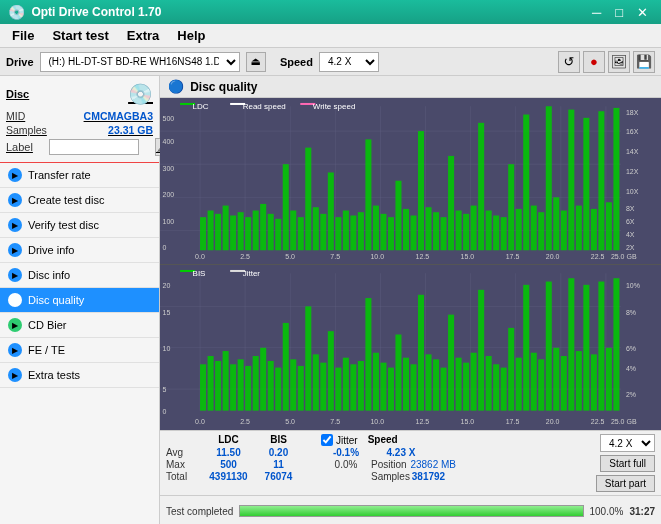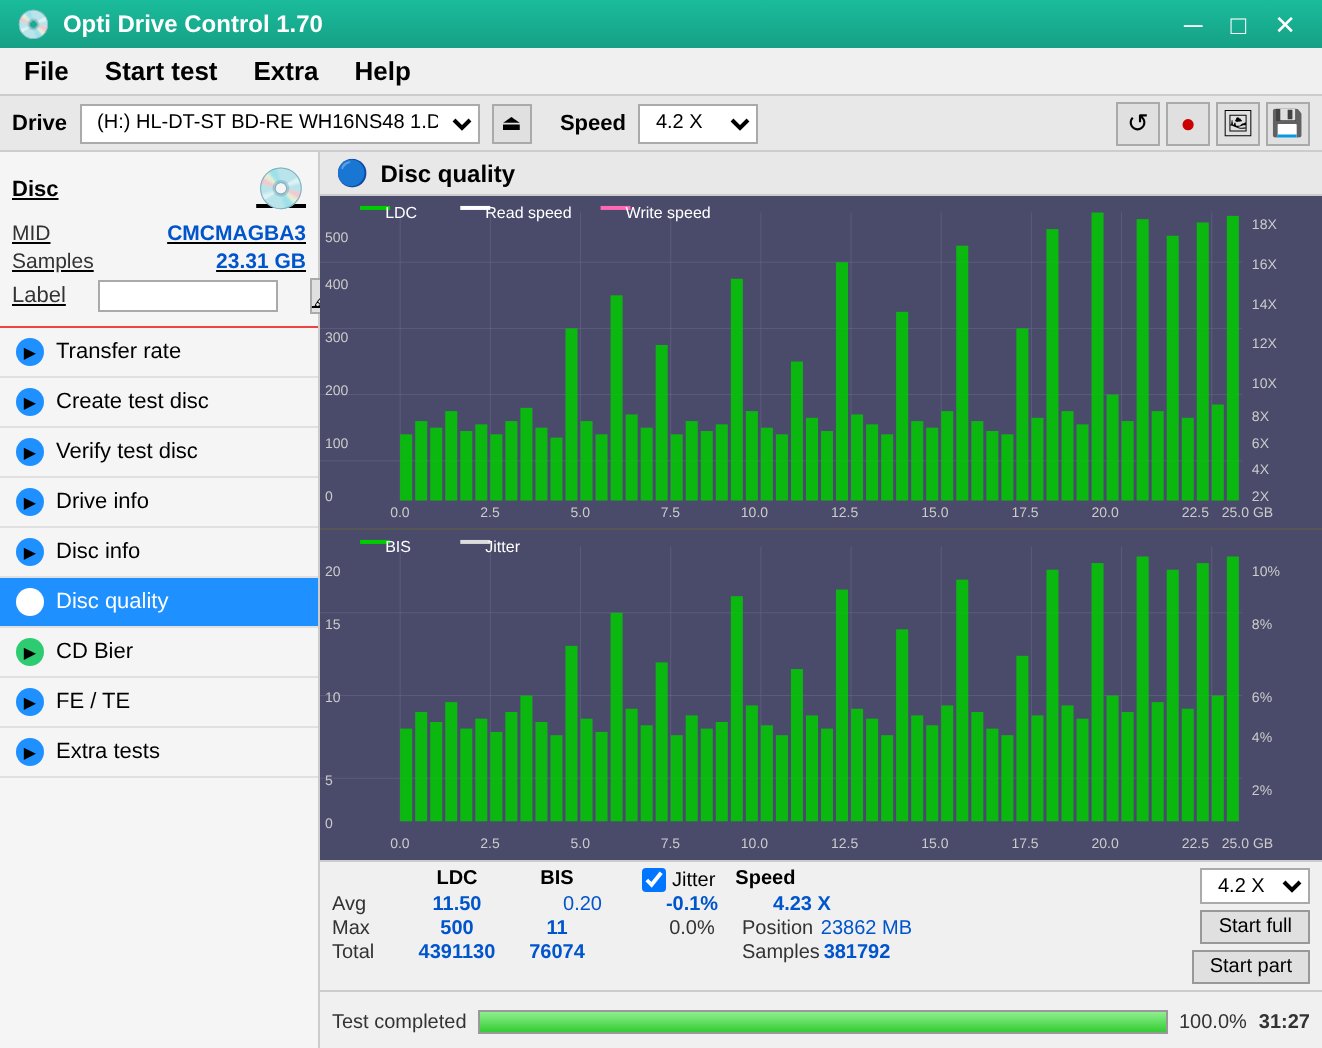--- a/index.html
+++ b/index.html
@@ -444,21 +444,21 @@
             <span style="width:20px;"></span>
             <div class="jitter-area">
               <input type="checkbox" class="jitter-check" checked="" style="">
               <span>Jitter</span>
             </div>
             <span style="width:30px; margin-left:10px; font-weight:bold; font-size:10px;">Speed</span>
           </div>
           <div style="display:flex; align-items:center; margin-bottom:1px;">
             <span style="width:35px; font-size:10px; color:#333;">Avg</span>
             <span style="width:55px; text-align:center; color:#0055cc; font-weight:bold; font-size:10px;">11.50</span>
-            <span style="width:45px; text-align:right; color:#0055cc; font-weight:normal; font-size:10px;">0.20</span>
+            <span style="width:45px; text-align:center; color:#0055cc; font-weight:bold; font-size:10px;">0.20</span>
             <span style="width:20px;"></span>
             <span style="width:50px; text-align:center; color:#0055cc; font-weight:bold; font-size:10px;">-0.1%</span>
             <span style="width:60px; text-align:center; color:#0055cc; font-weight:bold; font-size:10px;">4.23 X</span>
           </div>
           <div style="display:flex; align-items:center; margin-bottom:1px;">
             <span style="width:35px; font-size:10px; color:#333;">Max</span>
             <span style="width:55px; text-align:center; color:#0055cc; font-weight:bold; font-size:10px;">500</span>
             <span style="width:45px; text-align:center; color:#0055cc; font-weight:bold; font-size:10px;">11</span>
             <span style="width:20px;"></span>
             <span style="width:50px; text-align:center; color:#333; font-size:10px;">0.0%</span>

